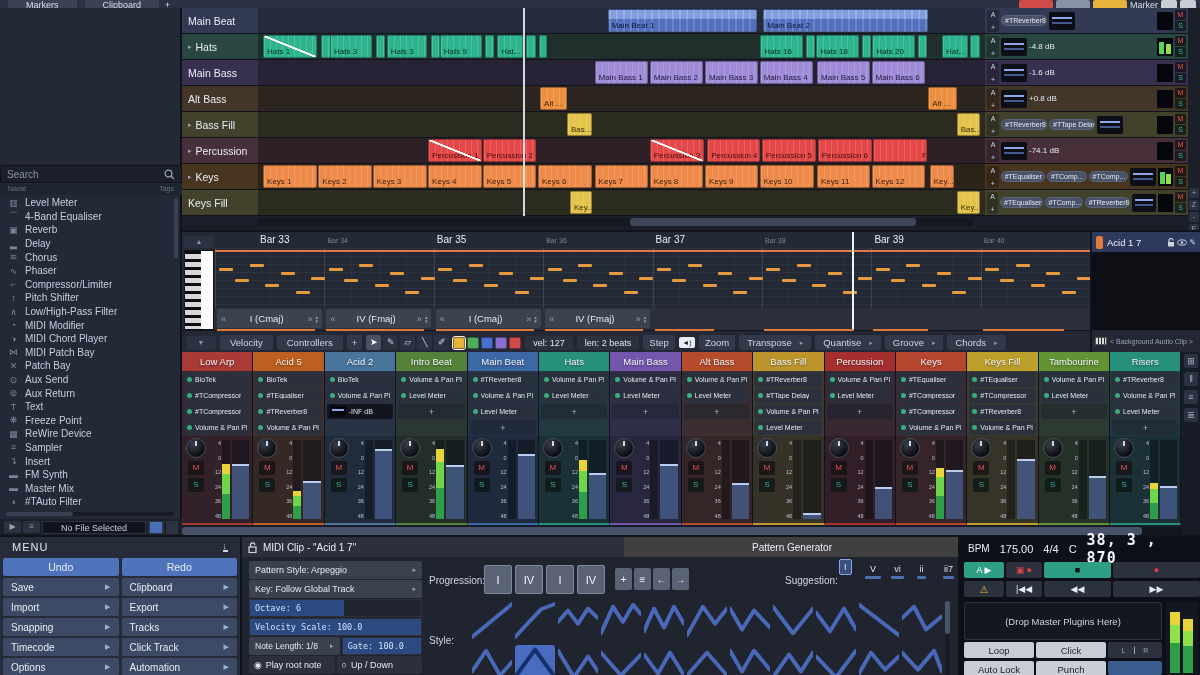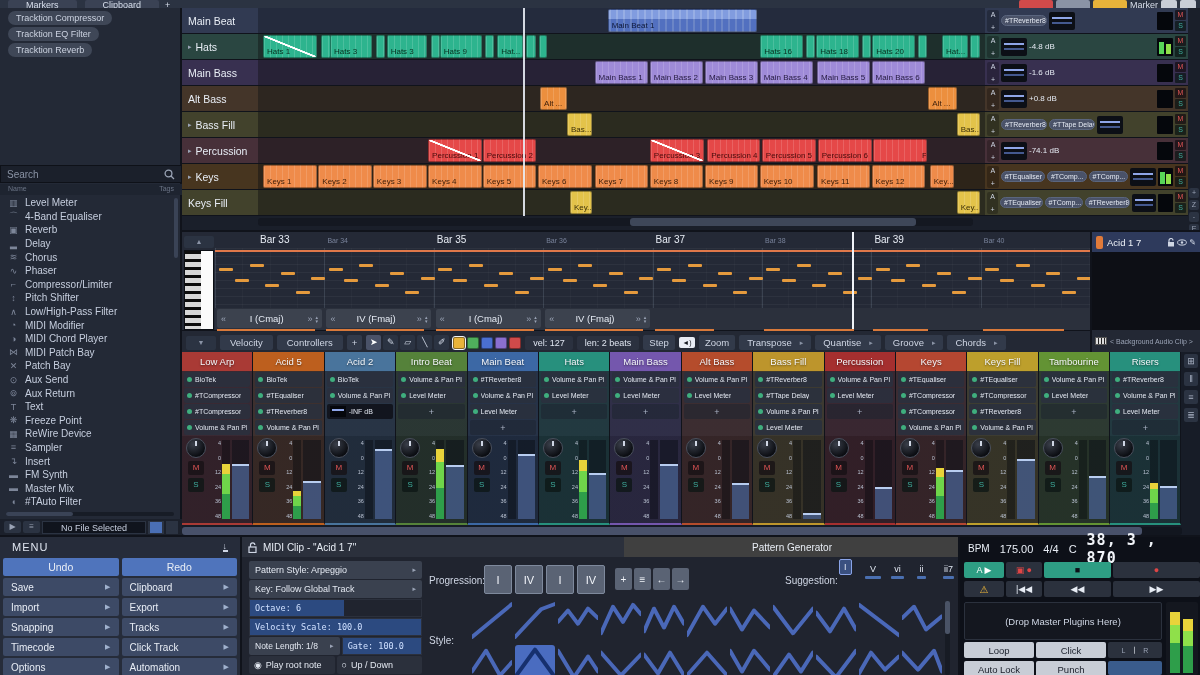--- a/index.html
+++ b/index.html
@@ -199,25 +199,20 @@
       <div class="sw" id="sw-red" style="background: rgb(208, 74, 74);"></div>
       <div class="sw" id="sw-gray" style="background: rgb(138, 147, 165);"></div>
       <div class="sw" id="sw-yellow" style="background: rgb(232, 179, 58);"></div>
       <span style="font-size:9px;color:#d8dfec">Marker</span>
       <div class="tb-mini"></div>
       <div class="tb-mini"></div>
     </div>
   </div>
 
   <div id="sidebar">
-    <div id="recent">
-        <div class="chip">Tracktion Compressor</div>
-        <div class="chip">Tracktion EQ Filter</div>
-        <div class="chip">Tracktion Reverb</div>
-      </div>
     <div id="searchbox">
       <span>Search</span>
       <svg width="11" height="11" viewBox="0 0 11 11">
           <circle cx="4.5" cy="4.5" r="3.4" fill="none" stroke="#9aa3b5" stroke-width="1.3"></circle>
           <line x1="7" y1="7" x2="10" y2="10" stroke="#9aa3b5" stroke-width="1.3"></line>
         </svg>
     </div>
     <div id="listhead">
       <span>Name</span>
       <span>Tags</span>
@@ -359,20 +354,23 @@
           <span class="tlabel">Keys</span>
         </div>
         <div class="trow" style="top: 182px; background: rgb(66, 66, 44);">
           <span class="tlabel">Keys Fill</span>
         </div>
       </div>
     <div id="lanes">
         <div class="lane" style="top: 0px; background: rgb(36, 43, 61);">
           <div class="clip blue" style="left: 48.1%; width: 20.5%; background-color: rgb(93, 128, 214); padding-left: 36px;">
             <span class="clip-lab" style="color: rgb(14, 24, 56);">Main Beat 1</span>
+          </div>
+          <div class="clip blue" style="left: 69.5%; width: 22.7%; background-color: rgb(93, 128, 214);">
+            <span class="clip-lab" style="color: rgb(14, 24, 56);">Main Beat 2</span>
           </div>
         </div>
         <div class="lane" style="top: 26px; background: rgb(30, 47, 44);">
           <div class="clip diag" style="left: 0.7%; width: 7.4%; background-color: rgb(45, 180, 142);">
             <span class="clip-lab" style="color: rgb(6, 48, 31);">Hats 1</span>
           </div>
           <div class="clip" style="left: 8.6%; width: 1.5%; background-color: rgb(45, 180, 142);"></div>
           <div class="clip" style="left: 9.9%; width: 5.8%; background-color: rgb(45, 180, 142);">
             <span class="clip-lab" style="color: rgb(6, 48, 31);">Hats 3</span>
           </div>

